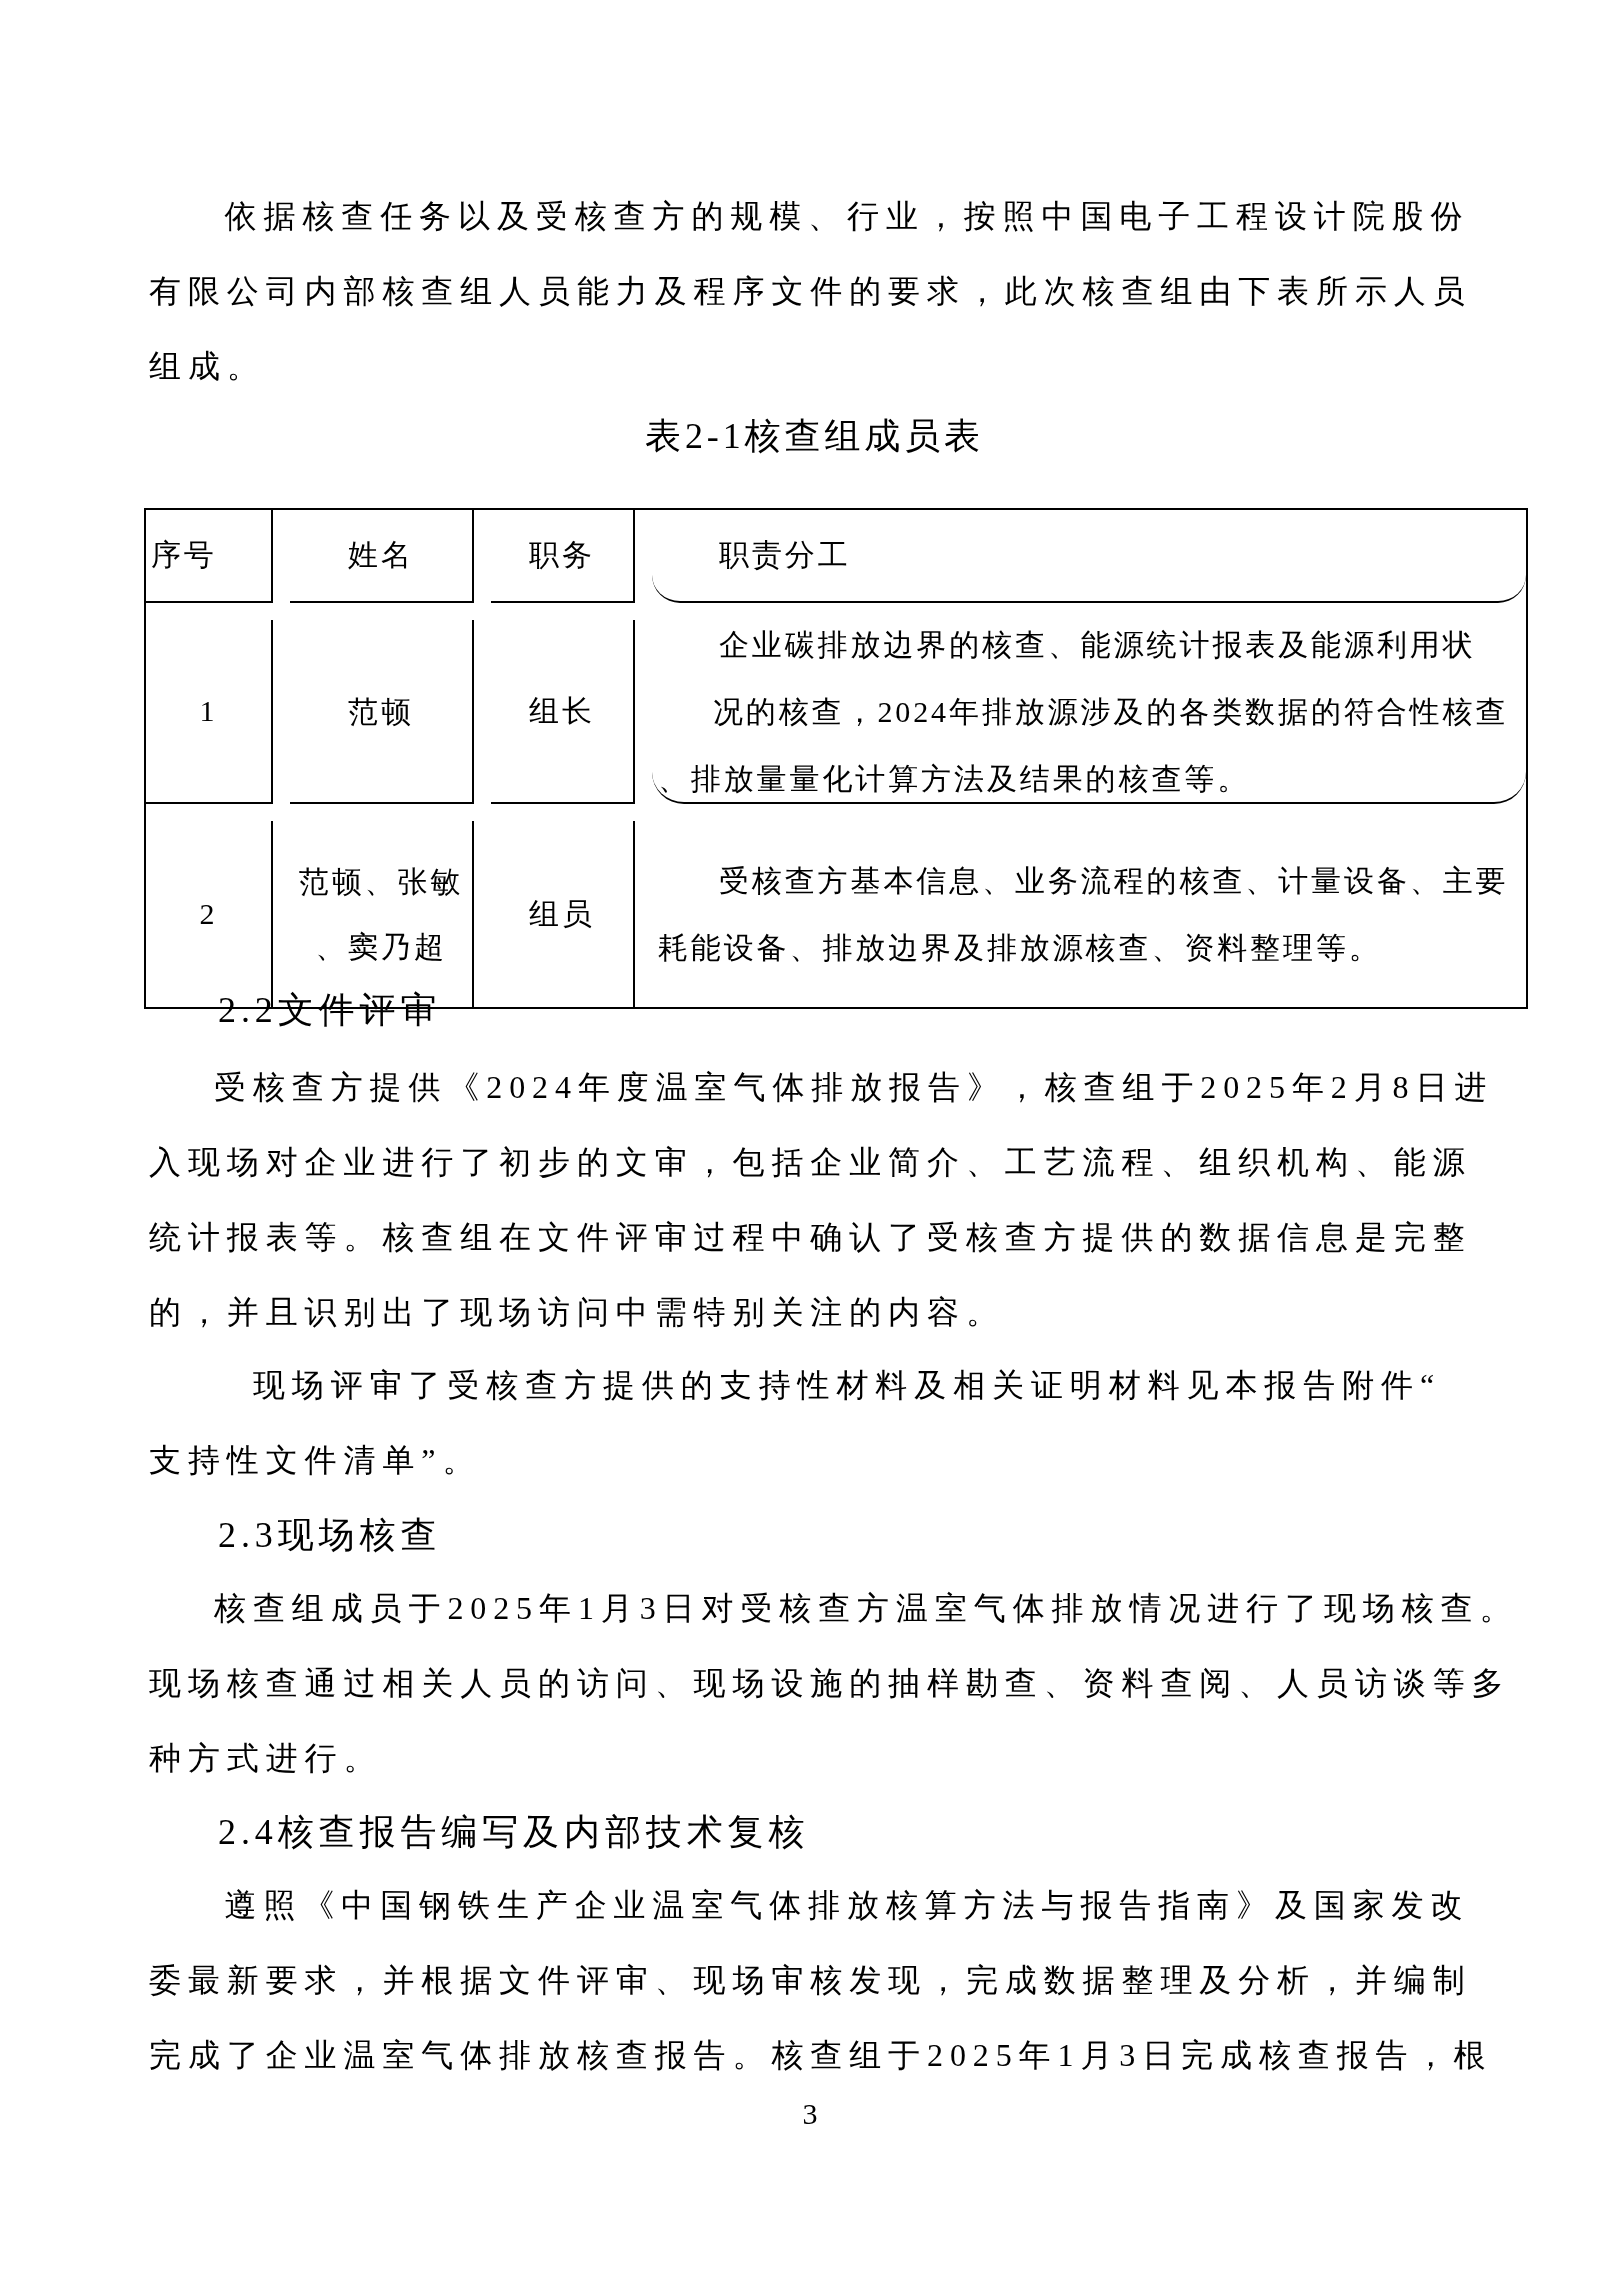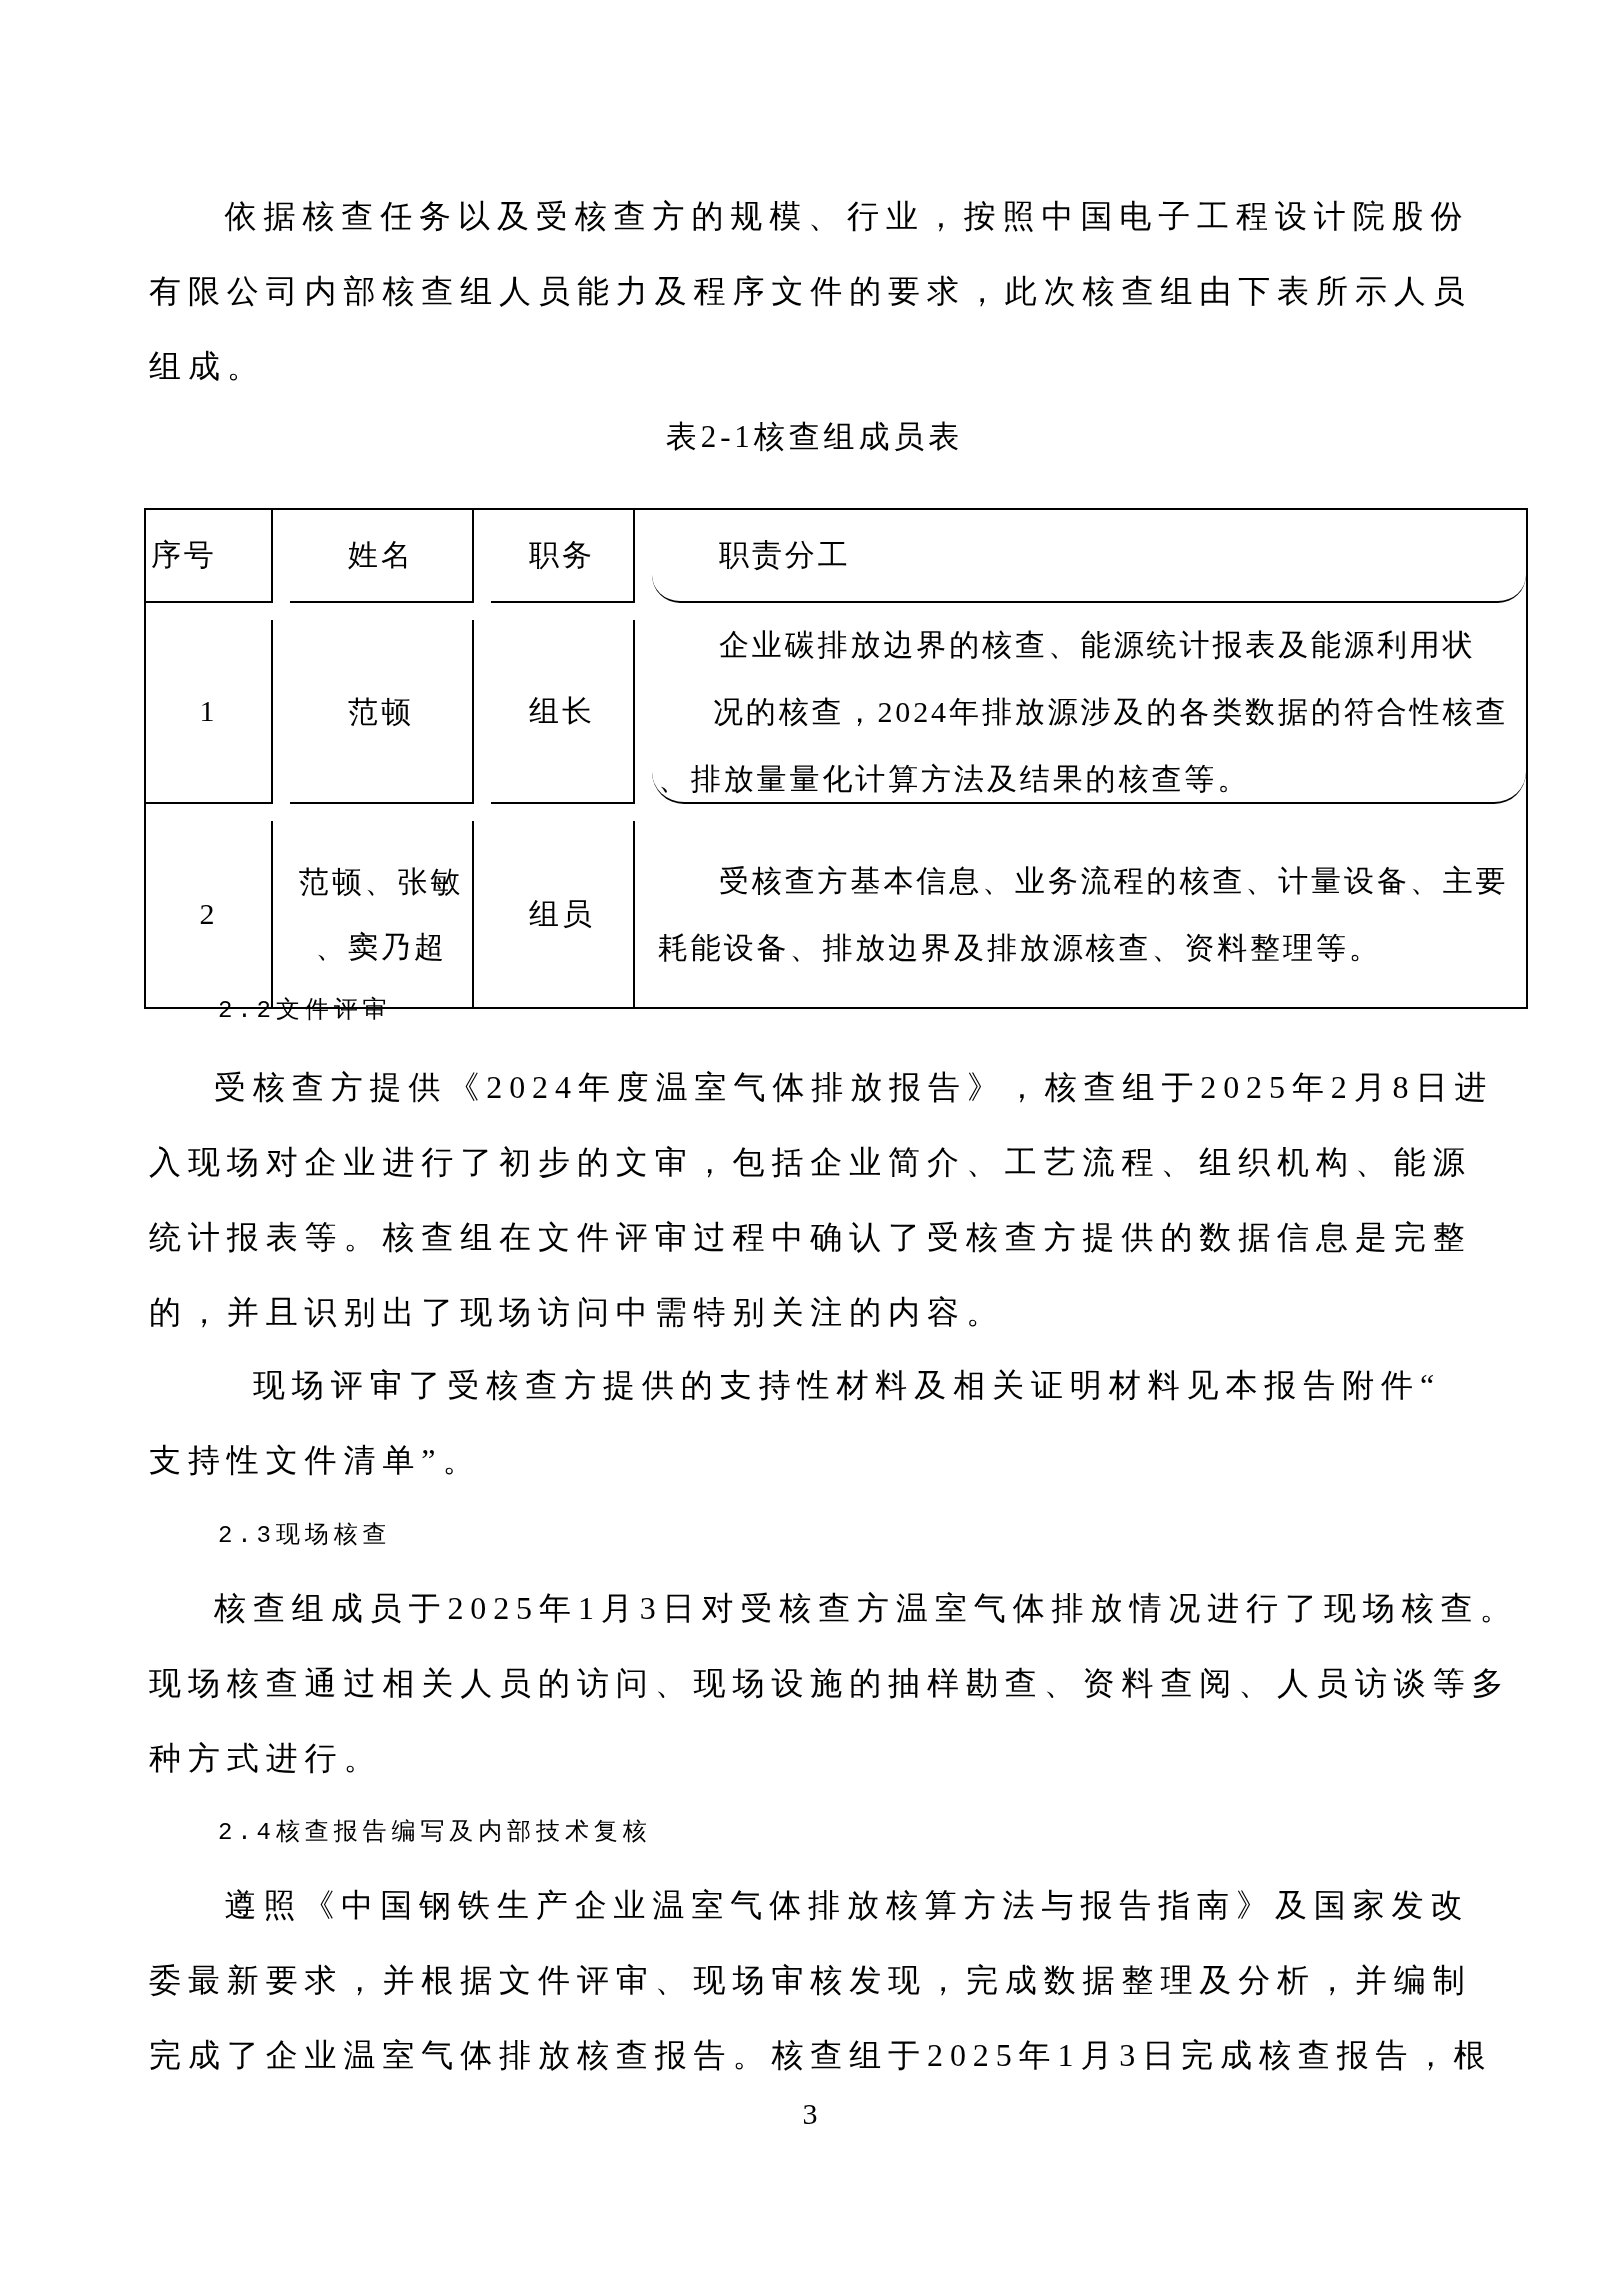--- a/index.html
+++ b/index.html
@@ -29,33 +29,32 @@
     width: 1331px;
   }
   .body-para .tl {
     font-size: 32px;
     line-height: 75px;
     letter-spacing: 6.9px;
     white-space: nowrap;
   }
   .body-para .tl:first-child { text-indent: 65px; text-align: center; }
   .heading .tl {
-    font-size: 24px;
+    font-size: 36px;
     line-height: 75px;
     letter-spacing: 4.9px;
     text-indent: 69px;
     white-space: nowrap;
-    font-family: Liberation Mono, monospace;
   }
   .table-title {
     position: absolute;
     left: 149px;
     width: 1331px;
     top: 412px;
-    font-size: 31px;
+    font-size: 36px;
     line-height: 49px;
     letter-spacing: 3.9px;
     text-align: center;
     white-space: nowrap;
   }
   
   .vtable {
     position: absolute;
     left: 144px;
     top: 508px;

